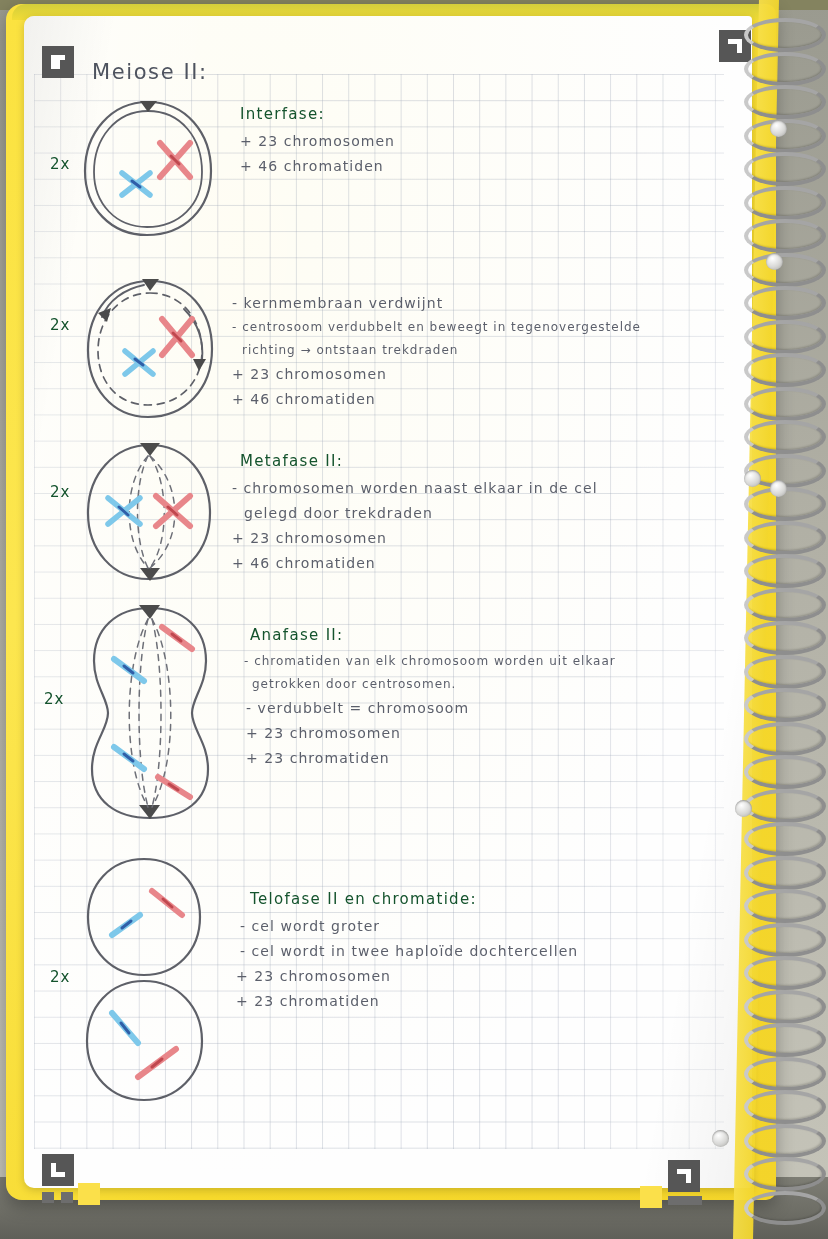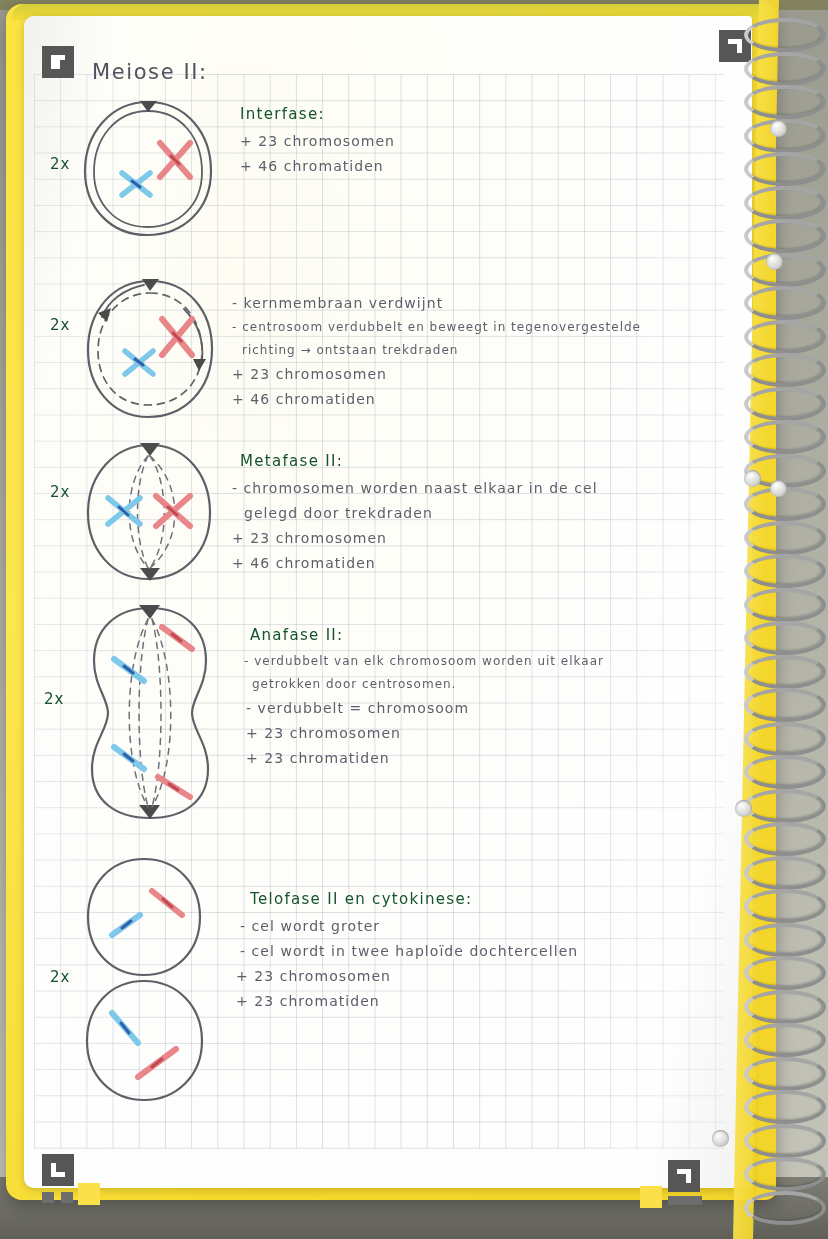--- a/index.html
+++ b/index.html
@@ -247,21 +247,21 @@
     <g class="red" stroke-width="6">
         <path d="M78 174 L110 194"></path>
       </g>
     <g class="reddk" stroke-width="3">
         <path d="M89 181 L98 187"></path>
       </g>
   </svg>
 
   <div class="blk" style="left:250px;top:618px;margin-top:8px;">
     <span class="hw hw-head">Anafase II:</span>
-    <span class="hw hw-small" style="margin-top:10px;left:-6px;">- verdubbelt van elk chromosoom worden uit elkaar</span>
+    <span class="hw hw-small" style="margin-top:10px;left:-6px;">- chromatiden van elk chromosoom worden uit elkaar</span>
     <span class="hw hw-small" style="margin-top:9px;left:2px;">getrokken door centrosomen.</span>
     <span class="hw hw-line" style="margin-top:9px;left:-4px;">- verdubbelt = chromosoom</span>
     <span class="hw hw-line" style="margin-top:9px;left:-4px;">+ 23 chromosomen</span>
     <span class="hw hw-line" style="margin-top:9px;left:-4px;">+ 23 chromatiden</span>
   </div>
 
   <div class="hw lbl2x" style="left:50px;top:968px;">2x</div>
 
   <svg class="cell" style="left:78px;top:855px;" width="140" height="250" viewBox="0 0 140 250">
     <path class="ink" stroke-width="2.2" d="M66 4 C100 4 122 30 122 62 C122 96 98 120 66 120 C34 120 10 96 10 62 C10 30 32 4 66 4 Z"></path>
@@ -286,21 +286,21 @@
       </g>
     <g class="red" stroke-width="6">
         <path d="M60 222 L98 194"></path>
       </g>
     <g class="reddk" stroke-width="3">
         <path d="M74 212 L84 204"></path>
       </g>
   </svg>
 
   <div class="blk" style="left:250px;top:890px;">
-    <span class="hw hw-head">Telofase II en cytokinese:</span>
+    <span class="hw hw-head">Telofase II en chromatide:</span>
     <span class="hw hw-line" style="margin-top:10px;left:-10px;">- cel wordt groter</span>
     <span class="hw hw-line" style="margin-top:9px;left:-10px;">- cel wordt in twee haploïde dochtercellen</span>
     <span class="hw hw-line" style="margin-top:9px;left:-14px;">+ 23 chromosomen</span>
     <span class="hw hw-line" style="margin-top:9px;left:-14px;">+ 23 chromatiden</span>
   </div>
 
   <div class="marker m-tl">
     <svg width="18" height="18" viewBox="0 0 18 18">
         <path fill="#ffffff" d="M2 2h14v5h-5v9H2z"></path>
       </svg>

